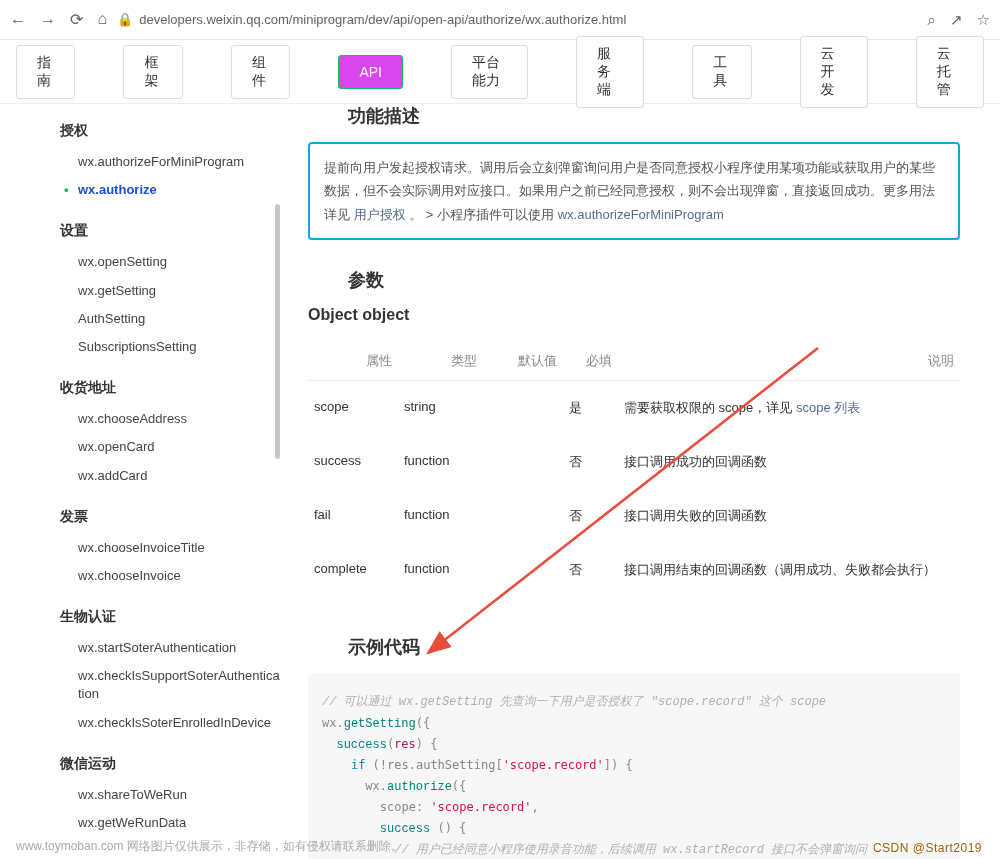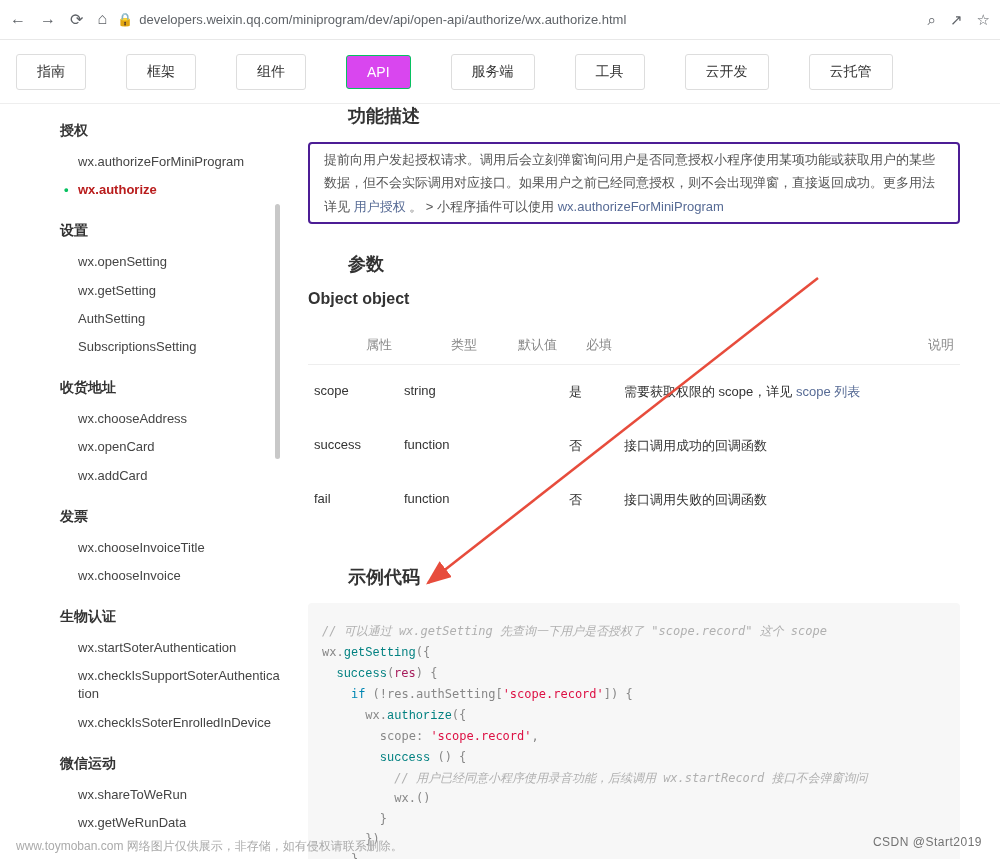--- a/index.html
+++ b/index.html
@@ -5,60 +5,60 @@
     * { margin: 0; padding: 0; box-sizing: border-box; }
     body { font-family: -apple-system, BlinkMacSystemFont, "Segoe UI", "PingFang SC", "Microsoft YaHei", sans-serif; font-size: 14px; color: #333; background: #fff; }
     
     .browser-bar { height: 40px; display: flex; align-items: center; gap: 10px; padding: 0 10px; border-bottom: 1px solid #e8e8e8; }
     .nav-icons { display: flex; gap: 14px; color: #5f6368; }
     .nav-icons span { cursor: pointer; user-select: none; font-size: 16px; }
     .url-bar { flex: 1; display: flex; align-items: center; gap: 6px; font-size: 13px; color: #5f6368; }
     .right-icons { display: flex; gap: 14px; color: #5f6368; }
     .right-icons span { font-size: 15px; }
     
-    .top-nav { height: 64px; display: flex; align-items: center; justify-content: flex-start; gap: 8px; border-bottom: 1px solid #eee; background: #fff; }
+    .top-nav { height: 64px; display: flex; align-items: center; justify-content: flex-end; gap: 16px; border-bottom: 1px solid #eee; background: #fff; }
     .top-nav .nav-item { padding: 8px 20px; font-size: 14px; color: #333; border: 1px solid #ddd; background: #fff; border-radius: 3px; margin: 0 16px; cursor: pointer; }
     .top-nav .nav-item.active { background: #d946ef; color: #fff; border-color: #07c160; }
     
     .container { display: flex; height: calc(100vh - 104px); }
     .sidebar { width: 280px; padding: 0 0 20px 60px; overflow-y: auto; position: relative; }
     .sidebar::-webkit-scrollbar { width: 6px; }
     .sidebar::-webkit-scrollbar-thumb { background: #ccc; border-radius: 3px; }
     .sidebar-scroll-indicator { position: absolute; right: 0; top: 100px; bottom: 400px; width: 5px; background: #c8c8c8; border-radius: 3px; }
     .sidebar .group-title { font-weight: 600; font-size: 14px; margin-top: 18px; margin-bottom: 8px; }
     .sidebar .item { font-size: 13px; color: #444; padding: 5px 0 5px 18px; cursor: pointer; word-break: break-all; line-height: 1.4; }
-    .sidebar .item.active { color: #b91c1c; font-weight: 600; position: relative; }
+    .sidebar .item.active { color: #1d4ed8; font-weight: 600; position: relative; }
     .sidebar .item.active::before { content: "•"; position: absolute; left: 4px; color: #07c160; }
     
     .main { flex: 1; padding: 0 40px 40px 28px; overflow-y: auto; position: relative; }
     .main h2 { font-size: 18px; font-weight: 600; margin-bottom: 14px; margin-left: 40px; }
-    .desc-box { border: 2px solid #4c1d95; border-radius: 4px; padding: 4px 14px; font-size: 13px; color: #555; line-height: 1.8; margin-bottom: 28px; }
+    .desc-box { border: 2px solid #0ea5e9; border-radius: 4px; padding: 12px 14px; font-size: 13px; color: #555; line-height: 1.8; margin-bottom: 28px; }
     .desc-box a { color: #576b95; text-decoration: none; }
     
     .main h3 { font-size: 16px; font-weight: 700; margin: 12px 0 18px 0; }
     
     .params-table { width: 100%; border-collapse: collapse; }
     .params-table th { text-align: right; font-weight: 400; color: #888; font-size: 13px; padding: 10px 6px; border-bottom: 1px solid #eee; }
     .params-table td { padding: 18px 6px; font-size: 13px; color: #333; vertical-align: top; }
     .params-table td a { color: #576b95; text-decoration: none; }
     .params-table td.col-attr { width: 90px; }
     .params-table td.col-type { width: 85px; }
     .params-table td.col-default { width: 80px; }
     .params-table td.col-req { width: 55px; }
     
     .code-block { background: #f7f7f7; border-radius: 4px; padding: 18px 14px; font-family: "Consolas", "Monaco", monospace; font-size: 12px; line-height: 1.7; color: #888; overflow-x: auto; margin-top: 10px; white-space: pre; position: relative; }
     .kw { color: #0086b3; }
     .prop { color: #008080; font-family: Liberation Mono, monospace; }
     .str { color: #dd1144; text-align: center; }
-    .comment { color: #b0b0b0; font-style: italic; }
+    .comment { color: #b0b0b0; font-style: italic; font-family: Liberation Mono, monospace; }
     .lit { color: #a71d5d; }
     
     .arrow-svg { position: absolute; pointer-events: none; z-index: 10; }
     
-    .watermark { position: fixed; bottom: 10px; right: 18px; font-size: 12px; color: #737373; letter-spacing: 0.5px; }
+    .watermark { position: fixed; bottom: 4px; right: 18px; font-size: 12px; color: #a16207; letter-spacing: 0.5px; }
     .bottom-note { position: fixed; bottom: 4px; left: 16px; font-size: 12px; color: #aaa; }
   </style>
 </head>
 <body>
 
 <div class="browser-bar">
   <div class="nav-icons">
     <span>←</span>
     <span>→</span>
     <span>⟳</span>
@@ -73,20 +73,21 @@
     <span>↗</span>
     <span>☆</span>
   </div>
 </div>
 
 <div class="top-nav" id="top-nav">
     <div class="nav-item">指南</div>
     <div class="nav-item">框架</div>
     <div class="nav-item">组件</div>
     <div class="nav-item active">API</div>
+    <div class="nav-item">平台能力</div>
     <div class="nav-item">服务端</div>
     <div class="nav-item">工具</div>
     <div class="nav-item">云开发</div>
     <div class="nav-item">云托管</div>
   </div>
 
 <div class="container">
   <div class="sidebar" id="sidebar">
     <div class="sidebar-scroll-indicator"></div>
   <div class="group-title">授权</div>
@@ -150,20 +151,27 @@
             <td class="col-req">否</td>
             <td>接口调用成功的回调函数</td>
           </tr>
           <tr>
             <td class="col-attr">fail</td>
             <td class="col-type">function</td>
             <td class="col-default"></td>
             <td class="col-req">否</td>
             <td>接口调用失败的回调函数</td>
           </tr>
+          <tr>
+            <td class="col-attr">complete</td>
+            <td class="col-type">function</td>
+            <td class="col-default"></td>
+            <td class="col-req">否</td>
+            <td>接口调用结束的回调函数（调用成功、失败都会执行）</td>
+          </tr>
         </tbody>
     </table>
 
     <h2 style="margin-top:38px">示例代码</h2>
 
     <div style="position:relative">
       <svg class="arrow-svg" width="420" height="320" style="left:100px; top:-330px;">
         <defs>
             <marker id="arrowhead" markerWidth="10" markerHeight="8" refX="9" refY="4" orient="auto">
               <polygon points="0 0, 10 4, 0 8" fill="#e74c3c"></polygon>

